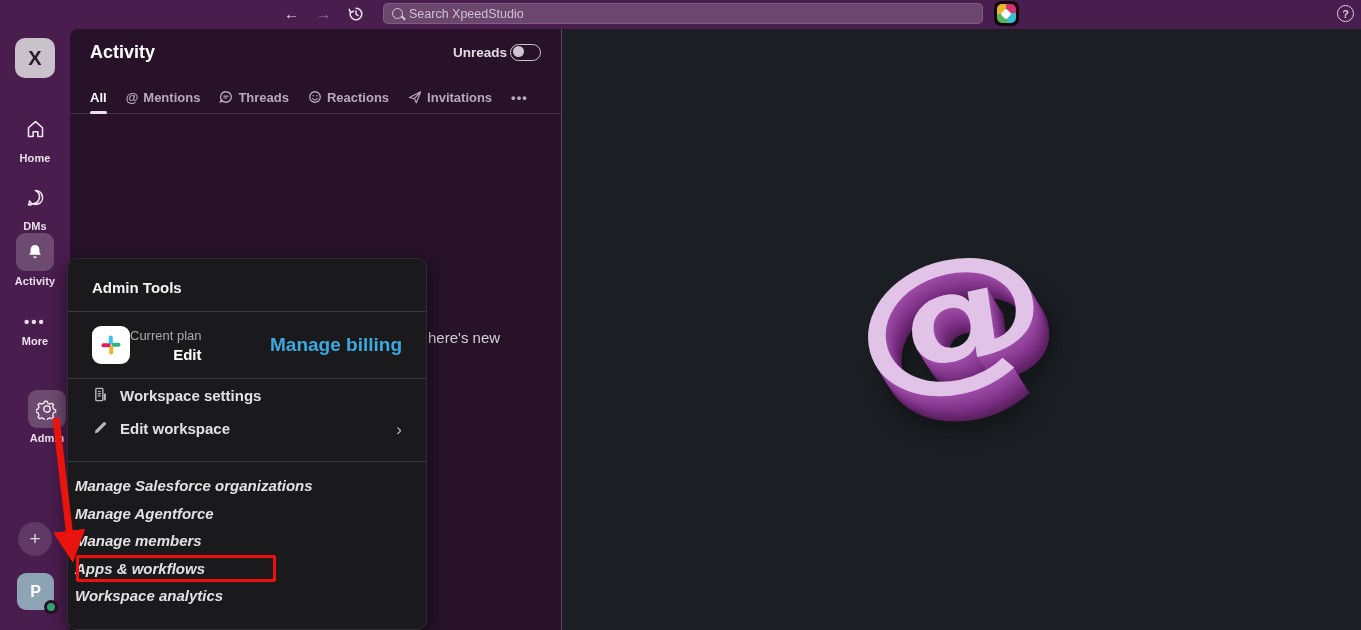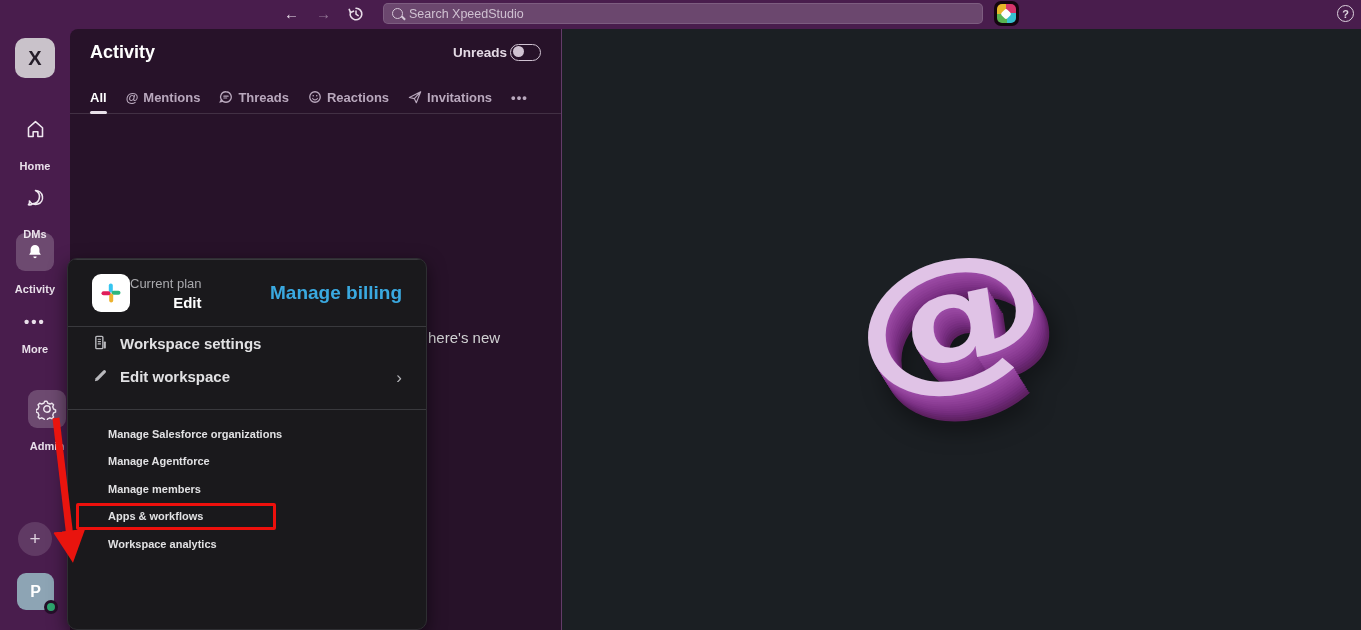--- a/index.html
+++ b/index.html
@@ -36,21 +36,21 @@
   .help-circ { position:absolute; left:1337px; top:5px; width:17px; height:17px;
     border:1.5px solid #ddd2de; border-radius:50%; color:#ddd2de; font-size:11px;
     font-weight:700; display:flex; align-items:center; justify-content:center; cursor:pointer; }
 
   
   .rail { position:absolute; left:0; top:27px; width:70px; height:603px; }
   .ws-tile { position:absolute; left:15px; top:11px; width:40px; height:40px; border-radius:10px;
     background:#c9c2ca; color:#241d29; font-size:20px; font-weight:800;
     display:flex; align-items:center; justify-content:center; cursor:pointer; }
   .rail-item { position:absolute; left:0; width:70px; display:flex; flex-direction:column;
-    align-items:center; gap:12px; cursor:pointer; }
+    align-items:center; gap:4px; cursor:pointer; }
   .rail-ic { width:38px; height:38px; border-radius:9px; display:flex;
     align-items:center; justify-content:center; }
   .rail-ic.active { background:rgba(255,255,255,.20); }
   .rail-label { font-size:11px; font-weight:700; color:#e9e0ea; letter-spacing:.1px; }
   .dots { color:#e9e0ea; font-size:15px; font-weight:800; letter-spacing:2px; height:20px;
     display:flex; align-items:center; }
   .plus-circ { position:absolute; left:18px; top:495px; width:34px; height:34px; border-radius:50%;
     background:rgba(255,255,255,.13); color:#ddd1de; font-size:19px;
     display:flex; align-items:center; justify-content:center; cursor:pointer; }
   .avatar { position:absolute; left:17px; top:546px; width:37px; height:37px; border-radius:9px;
@@ -112,22 +112,22 @@
   .plan-col { display:flex; flex-direction:column; gap:3px; }
   .plan-label { color:#a9a9ad; font-size:13px; }
   .plan-name { color:#fff; font-size:15px; font-weight:800; }
   .billing-link { margin-left:auto; color:#3aa9e0; font-size:19px; font-weight:600; cursor:pointer; }
   .dd-sec { padding:8px 0; }
   .dd-row { height:33px; display:flex; align-items:flex-start; gap:11px; padding:0 24px;
     color:#e1e1e3; font-size:15px; font-weight:600; cursor:pointer; }
   .dd-row .mi { display:flex; align-items:center; flex:none; width:17px; justify-content:center; }
   .chev { margin-left:auto; color:#b4b4b8; font-size:17px; font-weight:400; }
   .dd-list { padding:10px 0 6px; }
-  .dd-item { height:27.5px; display:flex; align-items:center; padding:0 40px;
-    color:#e1e1e3; font-size:11px; font-weight:600; cursor:pointer; position:relative; }
+  .dd-item { height:27.5px; display:flex; align-items:center; padding:0 7px;
+    color:#e1e1e3; font-size:15px; font-weight:600; cursor:pointer; position:relative;font-style:italic; }
   .red-box { position:absolute; left:8px; top:0; width:200px; height:27px;
     border:3px solid #ee100c; border-radius:2px; pointer-events:none; z-index:5; }
 
   
   .arrow-svg { position:absolute; left:33px; top:408px; z-index:60; pointer-events:none; }
 </style>
 </head>
 <body>
 
 <div id="stage">
@@ -262,20 +262,21 @@
 
       <div class="partial-text">here's new</div>
     </div>
 
     <div class="main-pane">
       <div class="at-logo">@</div>
     </div>
   </div>
 
   <div class="dropdown">
+    <div class="dd-heading">Admin Tools</div>
     <div class="dd-div"></div>
 
     <div class="plan-row">
       <span class="slack-tile">
         <svg width="24" height="24" viewBox="0 0 24 24">
           <rect x="9.8" y="2.5" width="4" height="9" rx="2" fill="#36C5F0"></rect>
           <rect x="12.5" y="9.8" width="9" height="4" rx="2" fill="#2EB67D"></rect>
           <rect x="10.2" y="12.5" width="4" height="9" rx="2" fill="#ECB22E"></rect>
           <rect x="2.5" y="10.2" width="9" height="4" rx="2" fill="#E01E5A"></rect>
         </svg>

